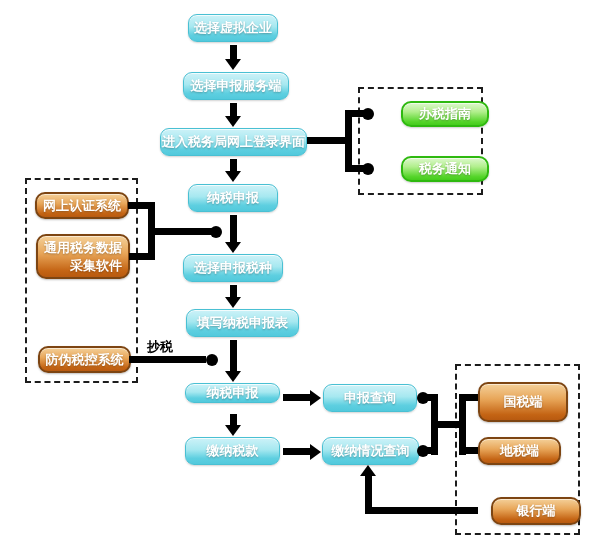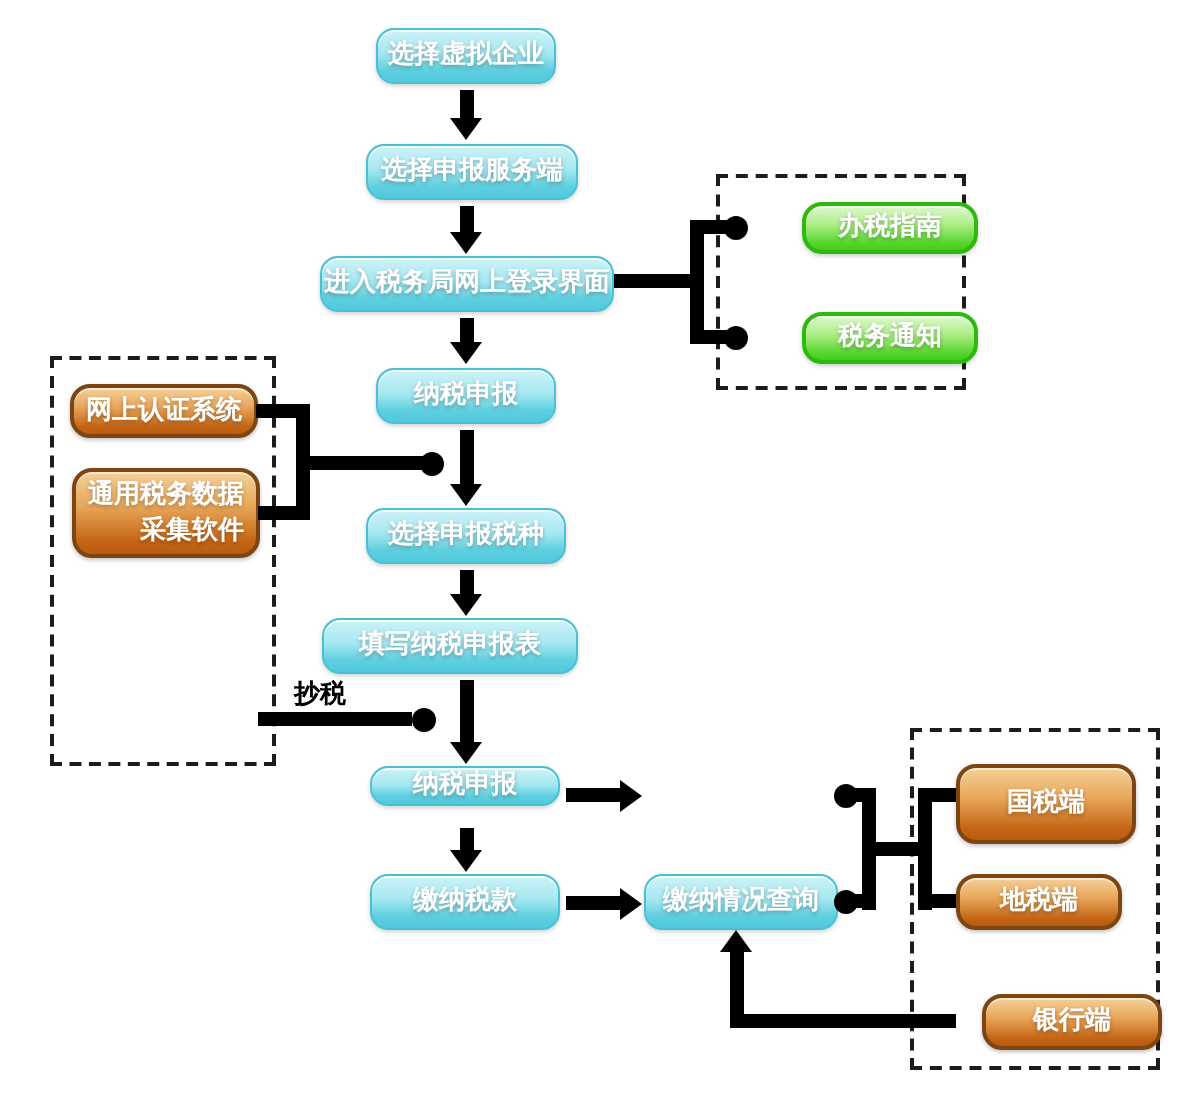--- a/index.html
+++ b/index.html
@@ -45,32 +45,34 @@
 
   <div class="group" style="left:358px;top:87px;width:125px;height:108px"></div>
   <div class="group" style="left:25px;top:178px;width:113px;height:205px"></div>
   <div class="group" style="left:455px;top:364px;width:125px;height:171px"></div>
 
   <div class="node cyan" style="left:188px;top:14px;width:90px;height:28px">选择虚拟企业</div>
   <div class="node cyan" style="left:183px;top:72px;width:106px;height:28px">选择申报服务端</div>
   <div class="node cyan" style="left:160px;top:128px;width:147px;height:28px">进入税务局网上登录界面</div>
   <div class="node cyan" style="left:188px;top:184px;width:90px;height:28px">纳税申报</div>
   <div class="node cyan" style="left:183px;top:254px;width:100px;height:28px">选择申报税种</div>
-  <div class="node cyan" style="left:161px;top:309px;width:128px;height:28px">填写纳税申报表</div>
+  <div class="node cyan" style="left:186px;top:309px;width:113px;height:28px">填写纳税申报表</div>
   <div class="node cyan" style="left:185px;top:383px;width:95px;height:20px">纳税申报</div>
   <div class="node cyan" style="left:185px;top:437px;width:95px;height:28px">缴纳税款</div>
 
+  <div class="node cyan" style="left:323px;top:384px;width:94px;height:28px">申报查询</div>
   <div class="node cyan" style="left:322px;top:437px;width:97px;height:28px">缴纳情况查询</div>
 
   <div class="node green" style="left:377px;top:101px;width:88px;height:26px">办税指南</div>
   <div class="node green" style="left:377px;top:156px;width:88px;height:26px">税务通知</div>
 
   <div class="node orange" style="left:35px;top:192px;width:94px;height:27px">网上认证系统</div>
   <div class="node orange" style="left:36px;top:234px;width:94px;height:45px">通用税务数据
 采集软件</div>
+  <div class="node orange" style="left:38px;top:346px;width:93px;height:27px">防伪税控系统</div>
 
   <div class="node orange" style="left:478px;top:382px;width:90px;height:40px">国税端</div>
   <div class="node orange" style="left:478px;top:437px;width:83px;height:28px">地税端</div>
   <div class="node orange" style="left:491px;top:497px;width:90px;height:28px">银行端</div>
 
   <div class="shaft-v" style="left:230px;top:45px;height:15px"></div>
   <div class="head-down" style="left:225px;top:59px"></div>
   <div class="shaft-v" style="left:230px;top:103px;height:14px"></div>
   <div class="head-down" style="left:225px;top:116px"></div>
   <div class="shaft-v" style="left:230px;top:159px;height:13px"></div>

